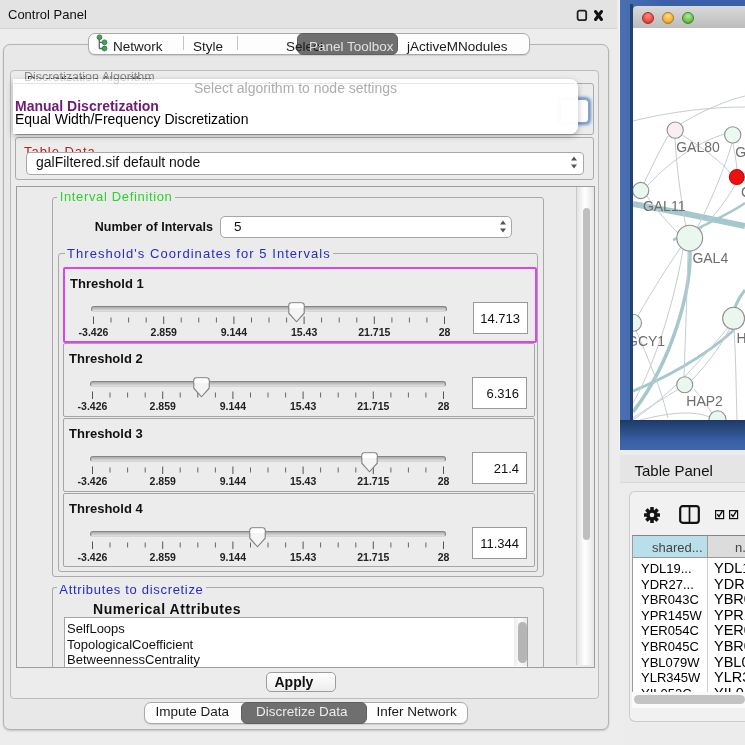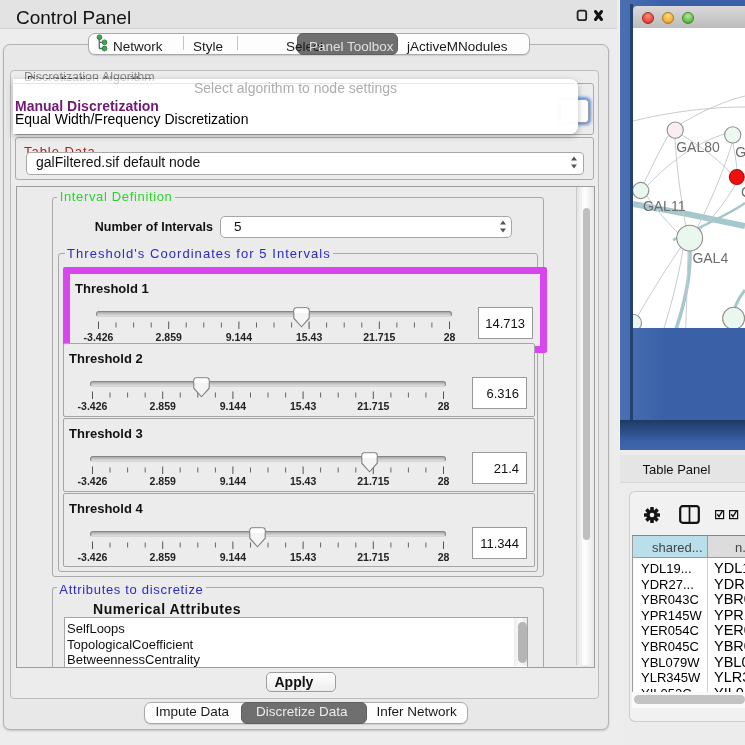--- a/index.html
+++ b/index.html
@@ -4,21 +4,21 @@
 <style>
   html,body{margin:0;padding:0;}
   body{width:745px;height:745px;overflow:hidden;font-family:"Liberation Sans",sans-serif;background:#ededed;position:relative;}
   .abs{position:absolute;}
   .lbl{white-space:nowrap;}
 </style>
 </head>
 <body>
 
 <div class="abs" style="left:0;top:0;width:617px;height:28px;background:#e3e3e3;border-bottom:1px solid #d2d2d2;"></div>
-<div class="abs lbl" style="left:8px;top:7px;font-size:19px;color:#111;margin-left:8px;">Control Panel</div>
+<div class="abs lbl" style="left:8px;top:7px;font-size:13px;color:#111;">Control Panel</div>
 
 <svg class="abs" style="left:576px;top:9px;" width="30" height="13" viewBox="0 0 30 13">
   <rect x="1.6" y="1.6" width="8.6" height="9.6" rx="2" fill="none" stroke="#222" stroke-width="1.8"></rect>
   <path d="M19.5 2.5 L25.5 10.5 M25.5 2.5 L19.5 10.5" stroke="#111" stroke-width="3" stroke-linecap="round"></path>
 </svg>
 
 <div class="abs" style="left:3px;top:44px;width:604px;height:684px;background:#e8e8e8;border:1px solid #b3b3b3;border-radius:7px;box-shadow:0 1px 2px rgba(0,0,0,0.18);"></div>
 
 <div class="abs" style="left:88px;top:33px;width:440px;height:20px;background:#fdfdfd;border:1px solid #a9a9a9;border-radius:7px;box-shadow:0 1px 1px rgba(0,0,0,0.12);"></div>
 <div class="abs" style="left:297px;top:33px;width:99px;height:20px;background:#6f6f6f;border:1px solid #5f5f5f;border-radius:6px;"></div>
@@ -62,21 +62,21 @@
 <div class="abs" style="left:219.5px;top:215.5px;width:290px;height:20px;background:#fff;border:1px solid #a6a6a6;border-radius:5px;"></div>
 <div class="abs lbl" style="left:234px;top:219px;font-size:13.5px;color:#111;">5</div>
 <svg class="abs" style="left:498px;top:219px;" width="10" height="15" viewBox="0 0 10 15">
   <path d="M5 1.5 L8 5.5 L2 5.5 Z" fill="#555"></path>
   <path d="M5 13.5 L8 9.5 L2 9.5 Z" fill="#555"></path>
 </svg>
 
 <div class="abs" style="left:58px;top:253px;width:478px;height:317px;border:1px solid #a9a9a9;border-radius:3px;"></div>
 <div class="abs lbl" style="left:65px;top:246px;font-size:13px;color:#2a2ac8;background:#ebebeb;padding:0 2px;letter-spacing:1.05px;">Threshold's Coordinates for 5 Intervals</div>
 
-<div class="abs" style="left:63px;top:267.2px;width:470px;height:72px;background:#ececec;border:7px solid #d946ef;border-radius:2px;">
+<div class="abs" style="left:63px;top:267.2px;width:470px;height:72px;background:#ececec;border:2px solid #d946ef;border-radius:2px;">
   <div class="abs lbl" style="left:5px;top:7px;font-size:13px;font-weight:bold;color:#111;">Threshold 1</div>
   <div class="abs" style="left:26px;top:37px;width:353.5px;height:4px;background:linear-gradient(#a8a8a8,#e2e2e2);border:1px solid #868686;border-bottom-color:#d6d6d6;border-radius:3px;"></div>
   <svg class="abs" style="left:0;top:47px;" width="420" height="9" viewBox="0 0 420 9">
       <line x1="28.5" y1="0.5" x2="28.5" y2="8" stroke="#555" stroke-width="1"></line>
       <line x1="46.0" y1="1.5" x2="46.0" y2="6.5" stroke="#666" stroke-width="1"></line>
       <line x1="63.6" y1="1.5" x2="63.6" y2="6.5" stroke="#666" stroke-width="1"></line>
       <line x1="81.2" y1="1.5" x2="81.2" y2="6.5" stroke="#666" stroke-width="1"></line>
       <line x1="98.7" y1="0.5" x2="98.7" y2="8" stroke="#555" stroke-width="1"></line>
       <line x1="116.2" y1="1.5" x2="116.2" y2="6.5" stroke="#666" stroke-width="1"></line>
       <line x1="133.8" y1="1.5" x2="133.8" y2="6.5" stroke="#666" stroke-width="1"></line>
@@ -257,21 +257,21 @@
 <div class="abs" style="left:618.5px;top:0;width:1.5px;height:450px;background:#f5f4f0;"></div>
 <div class="abs" style="left:620px;top:0;width:125px;height:450px;background:linear-gradient(90deg,#4a70b2,#3a61a8 35%);"></div>
 <div class="abs" style="left:630px;top:4px;width:3px;height:419px;background:#24426f;"></div>
 <div class="abs" style="left:620px;top:420px;width:125px;height:30.5px;background:linear-gradient(#1d3a66,#2c4d85 35%,#3a61a8 70%,#4066ab);"></div>
 
 <div class="abs" style="left:633px;top:6px;width:112px;height:22px;background:linear-gradient(#d9d9d9,#bcbcbc);border-bottom:1px solid #8f8f8f;border-top-left-radius:4px;"></div>
 <div class="abs" style="left:642px;top:11.5px;width:10px;height:10px;border-radius:50%;background:radial-gradient(circle at 50% 30%,#f98e81,#ee4b40 60%,#c3271e);border:0.5px solid #a02a23;"></div>
 <div class="abs" style="left:662px;top:11.5px;width:10px;height:10px;border-radius:50%;background:radial-gradient(circle at 50% 30%,#fcd97f,#f4b33c 60%,#ce8a1d);border:0.5px solid #a97b1e;"></div>
 <div class="abs" style="left:682px;top:11.5px;width:10px;height:10px;border-radius:50%;background:radial-gradient(circle at 50% 30%,#b4e89a,#6cc351 60%,#3f9227);border:0.5px solid #3d8527;"></div>
 
-<div class="abs" style="left:633px;top:28px;width:112px;height:300px;background:#ffffff;overflow:hidden;">
+<div class="abs" style="left:633px;top:28px;width:112px;height:392px;background:#ffffff;overflow:hidden;">
 <svg width="112" height="392" viewBox="0 0 112 392" style="position:absolute;left:0;top:0;">
 <path d="M0,176 C40,183 80,191 112,198" stroke="#a5c8cc" stroke-width="6" fill="none"></path>
 <path d="M57,223 C58,262 40,332 0,384" stroke="#a5c8cc" stroke-width="3.5" fill="none"></path>
 <path d="M101,302 C70,330 30,351 0,363" stroke="#a5c8cc" stroke-width="3" fill="none"></path>
 <path d="M112,262 C104,272 100,282 100,291" stroke="#a5c8cc" stroke-width="3" fill="none"></path>
       <path d="M40,212 C75,196 100,184 112,175" stroke="#a5c8cc" stroke-width="2.5" fill="none"></path>
 <path d="M46,97 C70,82 95,72 112,68" stroke="#c6ccd0" stroke-width="1" fill="none"></path>
 <path d="M0,93 C40,83 80,79 112,79" stroke="#c6ccd0" stroke-width="1" fill="none"></path>
 
 <path d="M53,199 C46,160 43,130 42,110" stroke="#c6ccd0" stroke-width="1" fill="none"></path>
@@ -307,21 +307,21 @@
 <text x="9.9" y="183.2" font-size="14" fill="#6e6e6e" font-family="Liberation Sans, sans-serif">GAL11</text>
 <text x="59.4" y="235.1" font-size="14" fill="#6e6e6e" font-family="Liberation Sans, sans-serif">GAL4</text>
 <text x="-6" y="317.9" font-size="14" fill="#6e6e6e" font-family="Liberation Sans, sans-serif">GCY1</text>
 <text x="103.6" y="314.9" font-size="14" fill="#6e6e6e" font-family="Liberation Sans, sans-serif">HA...</text>
 <text x="53.3" y="378.3" font-size="14" fill="#6e6e6e" font-family="Liberation Sans, sans-serif">HAP2</text>
 </svg>
 </div>
 
 <div class="abs" style="left:617px;top:450px;width:128px;height:295px;background:#ececec;"></div>
 <div class="abs" style="left:619.5px;top:454.5px;width:125.5px;height:27.5px;background:#e5e5e5;border-bottom:1px solid #d8d8d8;"></div>
-<div class="abs lbl" style="left:634.5px;top:461.5px;font-size:13px;color:#111;margin-left:8px;">Table Panel</div>
+<div class="abs lbl" style="left:634.5px;top:461.5px;font-size:15px;color:#111;">Table Panel</div>
 <div class="abs" style="left:629px;top:491px;width:116px;height:229px;background:#f1f1f1;border:1px solid #cccccc;border-radius:6px 0 0 6px;border-right:none;"></div>
 
 <svg class="abs" style="left:644px;top:507px;" width="16" height="16" viewBox="0 0 16 16">
     <g transform="translate(8,8)">
       <circle cx="0" cy="0" r="5.6" fill="#151515"></circle>
       <rect x="-1.8" y="-8" width="3.6" height="3.2" rx="0.6" transform="rotate(0)" fill="#151515"></rect>
       <rect x="-1.8" y="-8" width="3.6" height="3.2" rx="0.6" transform="rotate(45)" fill="#151515"></rect>
       <rect x="-1.8" y="-8" width="3.6" height="3.2" rx="0.6" transform="rotate(90)" fill="#151515"></rect>
       <rect x="-1.8" y="-8" width="3.6" height="3.2" rx="0.6" transform="rotate(135)" fill="#151515"></rect>
       <rect x="-1.8" y="-8" width="3.6" height="3.2" rx="0.6" transform="rotate(180)" fill="#151515"></rect>

